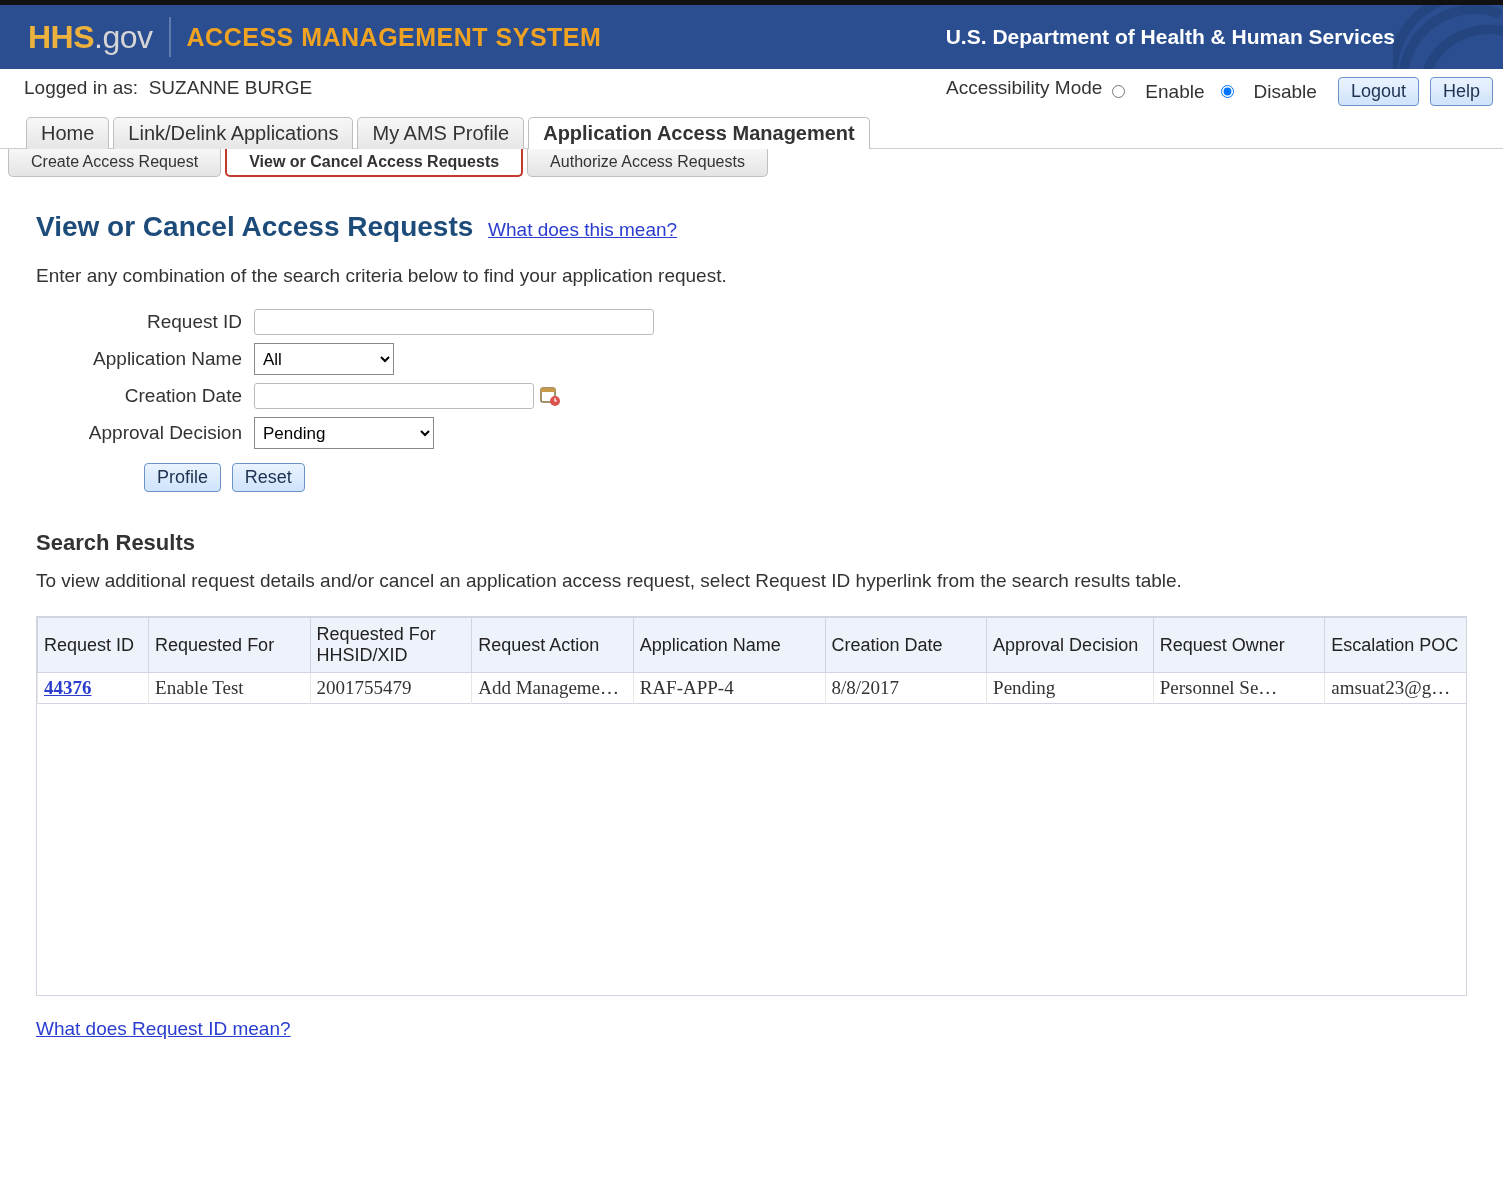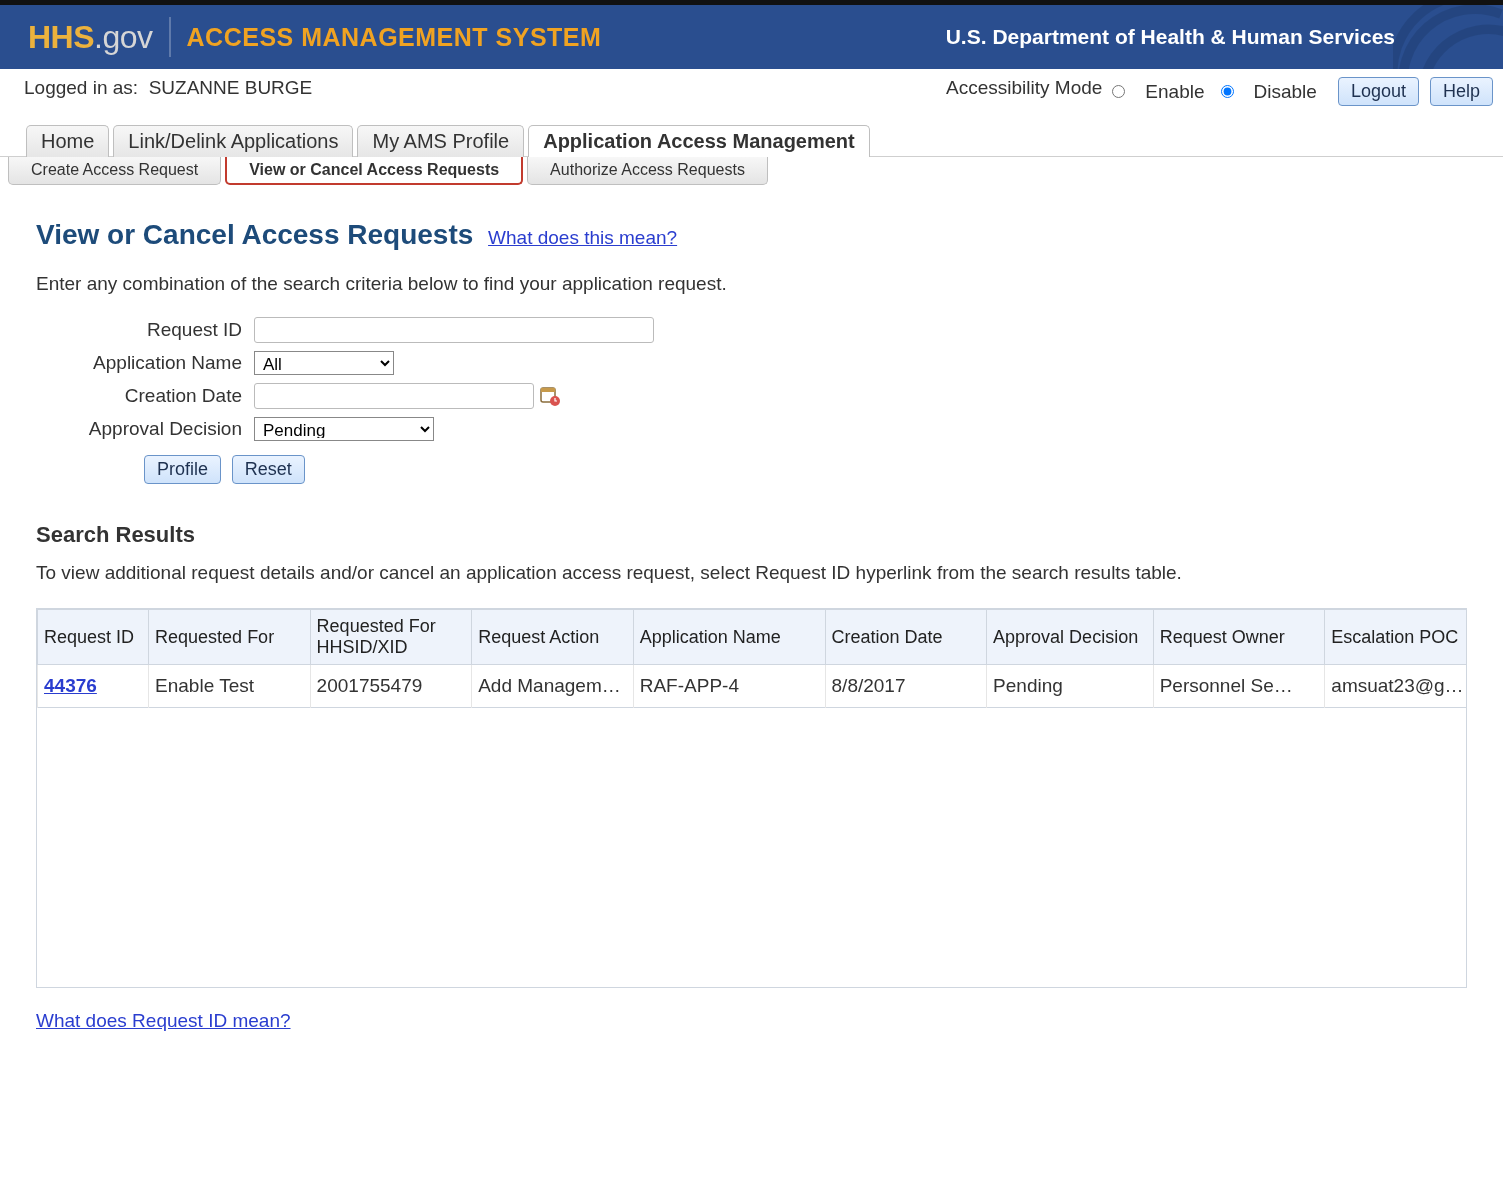--- a/index.html
+++ b/index.html
@@ -74,21 +74,21 @@
     background: linear-gradient(#eaf3ff, #cfe3fb);
     border: 1px solid #6a94c9;
     border-radius: 4px;
     padding: 3px 12px;
     font-size: 18px;
     color: #1e3150;
     cursor: pointer;
     margin-left: 11px;
   }
 
-  .tabrow { padding: 0 0 0 26px; margin-top: 10px; }
+  .tabrow { padding: 0 0 0 26px; margin-top: 2px; }
   .tabrow ul { list-style: none; margin: 0; padding: 0; display: flex; align-items: flex-end; }
   .tab {
     background: linear-gradient(#f7f7f7, #e6e6e6);
     border: 1px solid #bfbfbf;
     border-bottom: none;
     border-radius: 5px 5px 0 0;
     padding: 4px 14px;
     margin-right: 4px;
     font-size: 20px;
     color: #333;
@@ -173,21 +173,21 @@
     padding: 4px 6px;
     font-size: 16px;
     width: 400px;
     height: 26px;
     background: #fff;
   }
   .formgrid select {
     border: 1px solid #888;
     padding: 2px 4px;
     font-size: 17px;
-    height: 24px;
+    height: 32px;
     background: #fff;
   }
   .date-row { display: flex; align-items: center; gap: 6px; }
   .date-row input[type=text] { width: 280px; }
   .cal-icon { width: 20px; height: 20px; display: inline-block; }
 
   .formbuttons { margin: 14px 0 0 108px; }
   .formbuttons .btn { margin-left: 0; margin-right: 6px; }
 
   .results-title { font-size: 22px; font-weight: bold; margin: 38px 0 14px 0; }
@@ -205,25 +205,26 @@
     padding: 6px 6px;
     text-align: left;
     font-weight: normal;
     font-size: 18px;
     color: #222;
     vertical-align: middle;
   }
   table.results td {
     border-left: 1px solid #e6e6e6;
     border-right: 1px solid #e6e6e6;
-    padding: 10px 6px;
+    padding: 4px 6px;
     font-size: 19px;
     white-space: nowrap;
     overflow: hidden;
     text-overflow: ellipsis;
+    font-family: Liberation Serif, serif;
   }
   table.results tr.data-row td:first-child a { color: #2a3dcf; text-decoration: underline; font-weight: bold; }
   .results-wrap {
     border: 1px solid #cfd6df;
     height: 380px;
     overflow: hidden;
   }
   .footer-links { margin-top: 22px; }
   .footer-links a { display: block; color: #2a3dcf; text-decoration: underline; font-size: 19px; margin-bottom: 22px; }
 </style>

